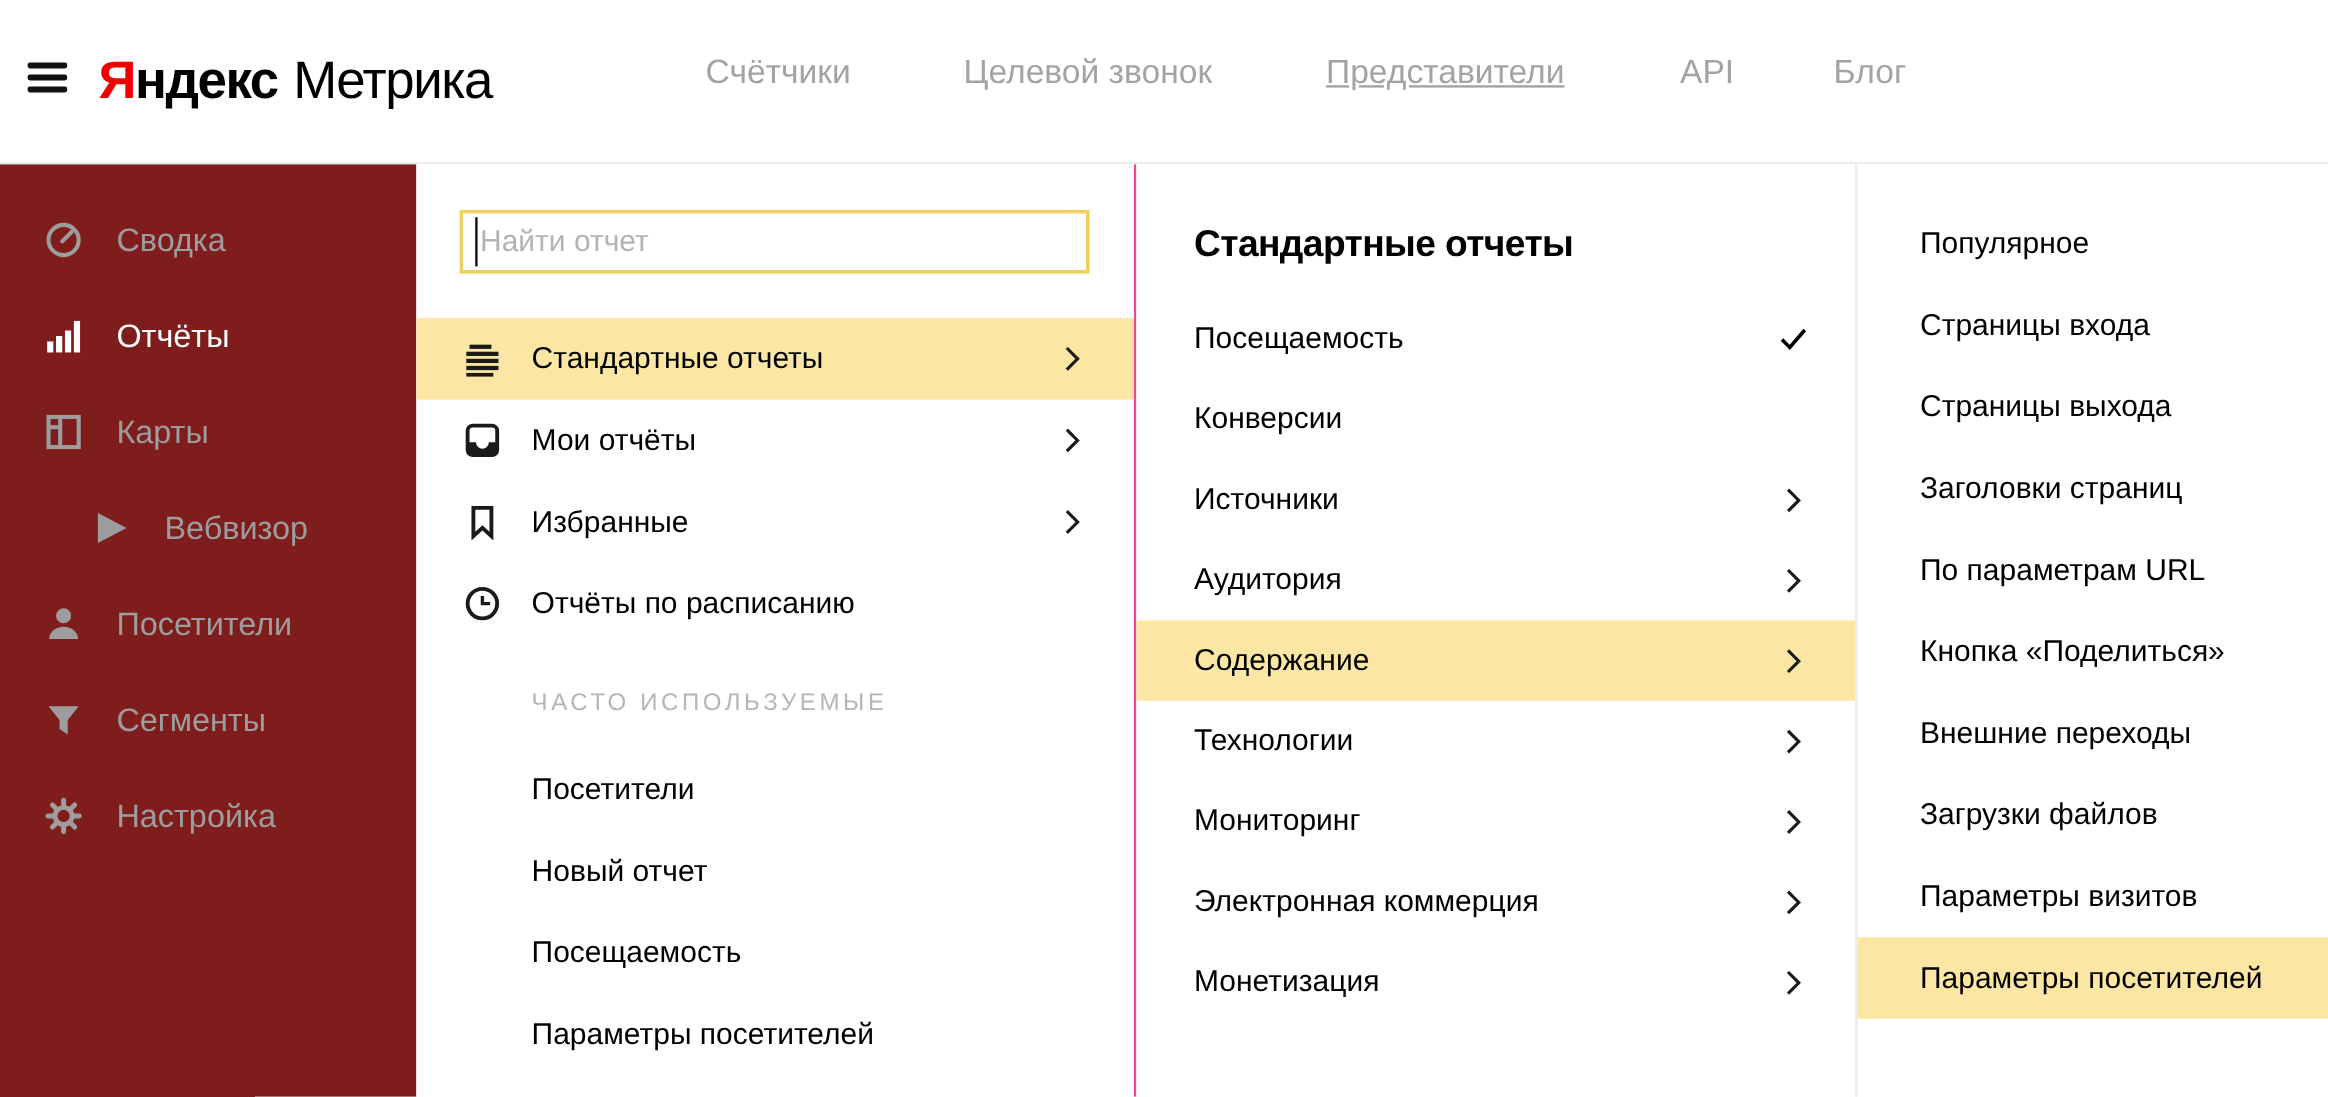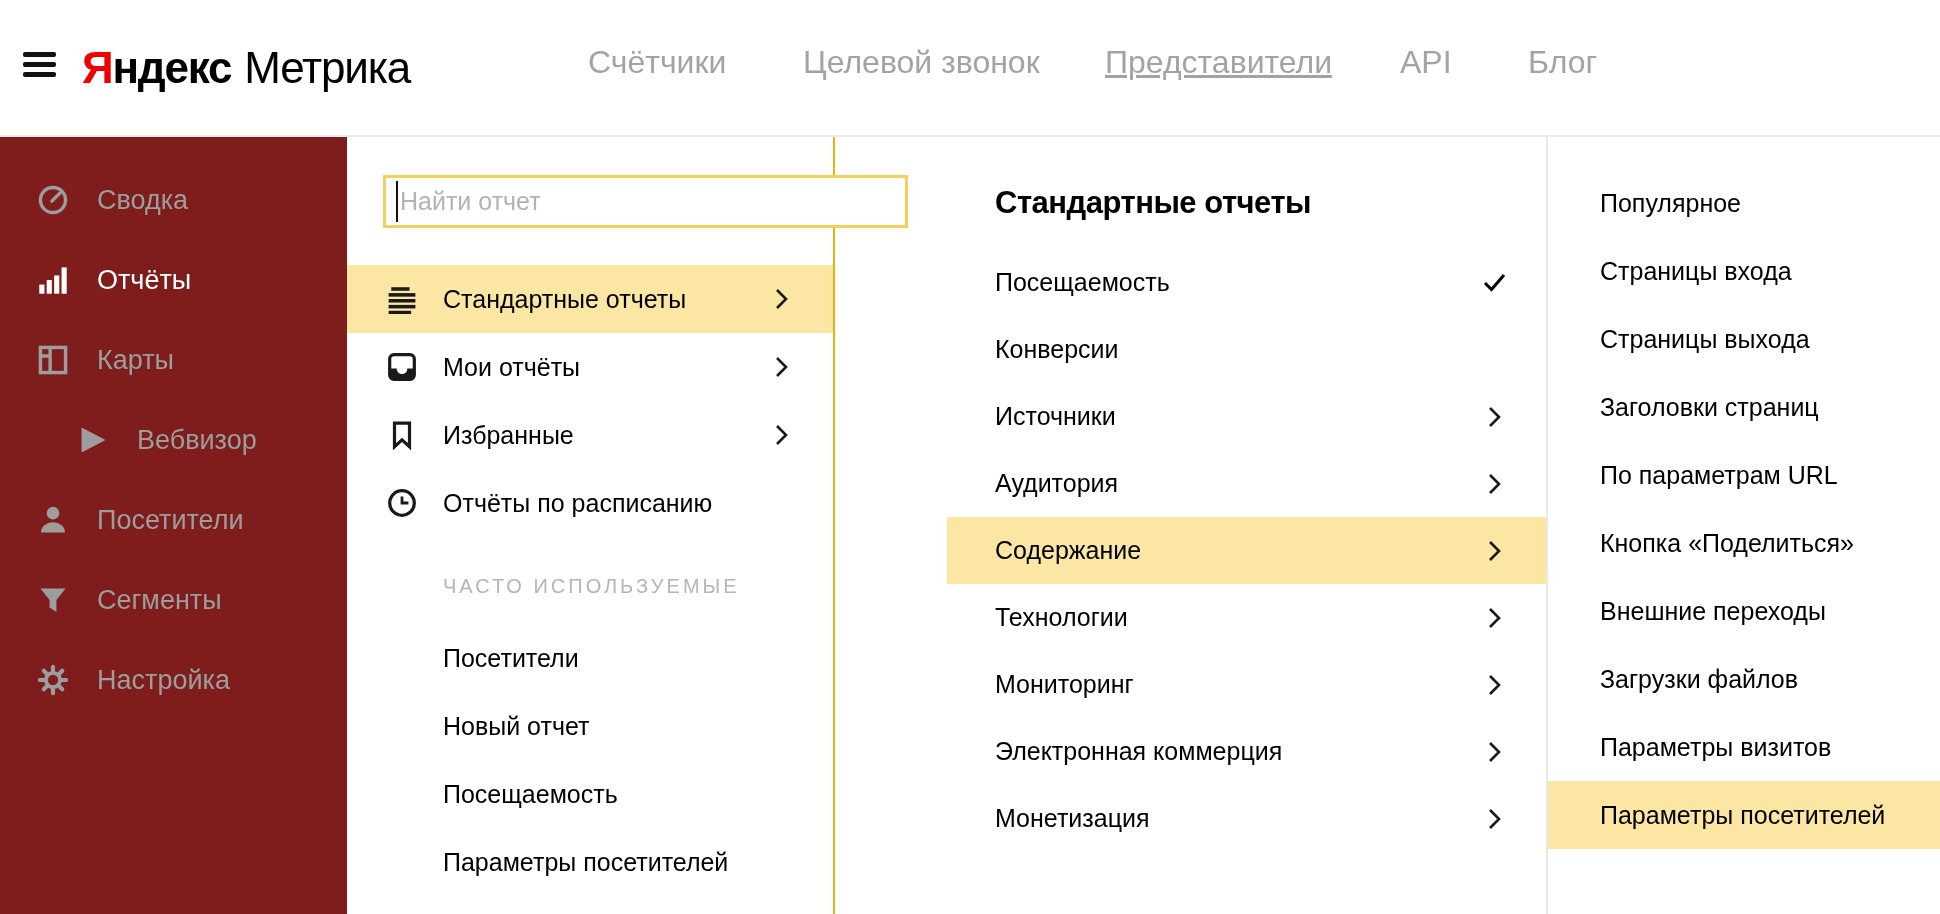--- a/index.html
+++ b/index.html
@@ -10,36 +10,36 @@
   
   .header { position:absolute; left:0; top:0; width:1940px; height:137px;
             background:#fff; border-bottom:2px solid #ececec; }
   .burger { position:absolute; left:23px; top:52px; width:33px; height:33px; cursor:pointer; }
   .burger span { display:block; width:33px; height:4.5px; background:#111; border-radius:2px; margin-bottom:5.5px; }
   .logo { position:absolute; left:82px; top:38px; height:60px; display:flex; align-items:center;
           font-size:44px; letter-spacing:-1.2px; white-space:nowrap; }
   .logo .ya   { color:#f00000; font-weight:700; }
   .logo .brand{ color:#000;    font-weight:700; }
   .logo .prod { color:#000;    font-weight:400; margin-left:13px; }
-  .topnav-item { position:absolute; top:44px; font-size:32px; color:#a3a3a3; cursor:pointer; white-space:nowrap; }
+  .topnav-item { position:absolute; top:44px; font-size:28px; color:#a3a3a3; cursor:pointer; white-space:nowrap; }
   .tn-0 { left:588px; }  .tn-1 { left:803px; }  .tn-2 { left:1105px;text-decoration:underline; }
   .tn-3 { left:1400px; } .tn-4 { left:1528px; }
 
   
   .sidebar { position:absolute; left:0; top:137px; width:347px; height:777px; background:#7f1d1d; }
   .side-item { position:absolute; left:0; width:347px; height:68px; display:flex; align-items:center; cursor:pointer; }
   .side-item .s-icon { position:absolute; left:35px; width:36px; height:36px; display:flex; align-items:center; justify-content:center; }
   .side-item .s-label { position:absolute; left:97px; font-size:27px; color:#9d9d9d; white-space:nowrap; }
   .side-item.active .s-label { color:#ffffff; }
   .si-0{top:29px;} .si-1{top:109px;} .si-2{top:189px;} .si-3{top:269px;margin-left:40px;}
   .si-4{top:349px;} .si-5{top:429px;} .si-6{top:509px;}
 
   
   .panel { position:absolute; top:137px; height:777px; background:#fff; }
-  .panel-2 { left:347px;  width:488px; border-right:2px solid #eab308; }
+  .panel-2 { left:347px;  width:600px; border-right:2px solid #ec4899; }
   .panel-3 { left:947px;  width:601px; border-right:2px solid #e8e8e8; }
   .panel-4 { left:1548px; width:392px; }
 
   .row { position:absolute; left:0; right:0; display:flex; align-items:center; cursor:pointer; }
   .hl { background:#fbe7a3; }
   .label24 { font-size:25px; color:#000; white-space:nowrap; }
   .chev  { position:absolute; right:44px; width:14px; height:22px; }
   .check { position:absolute; right:40px; width:23px; height:19px; }
 
   

